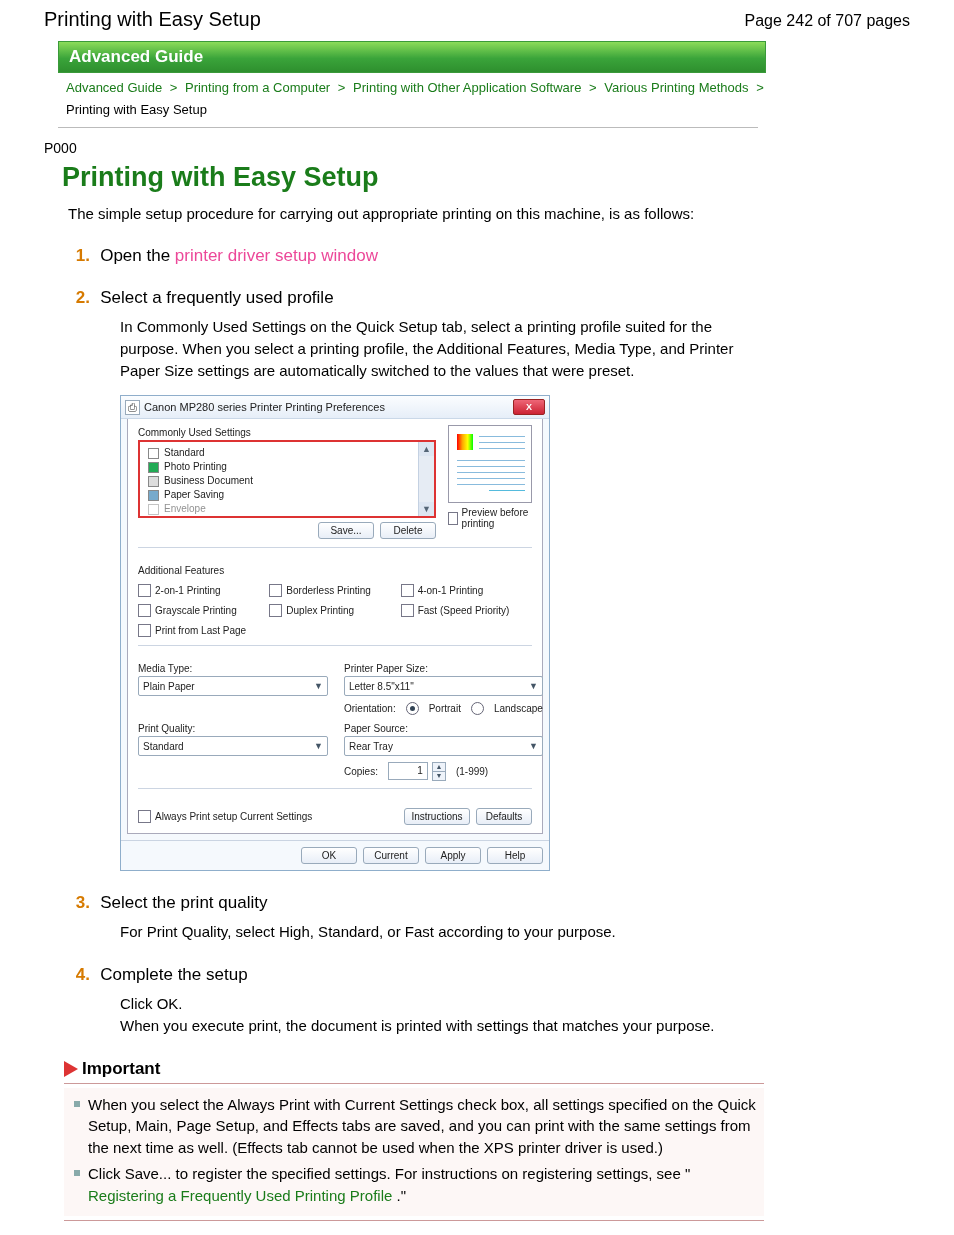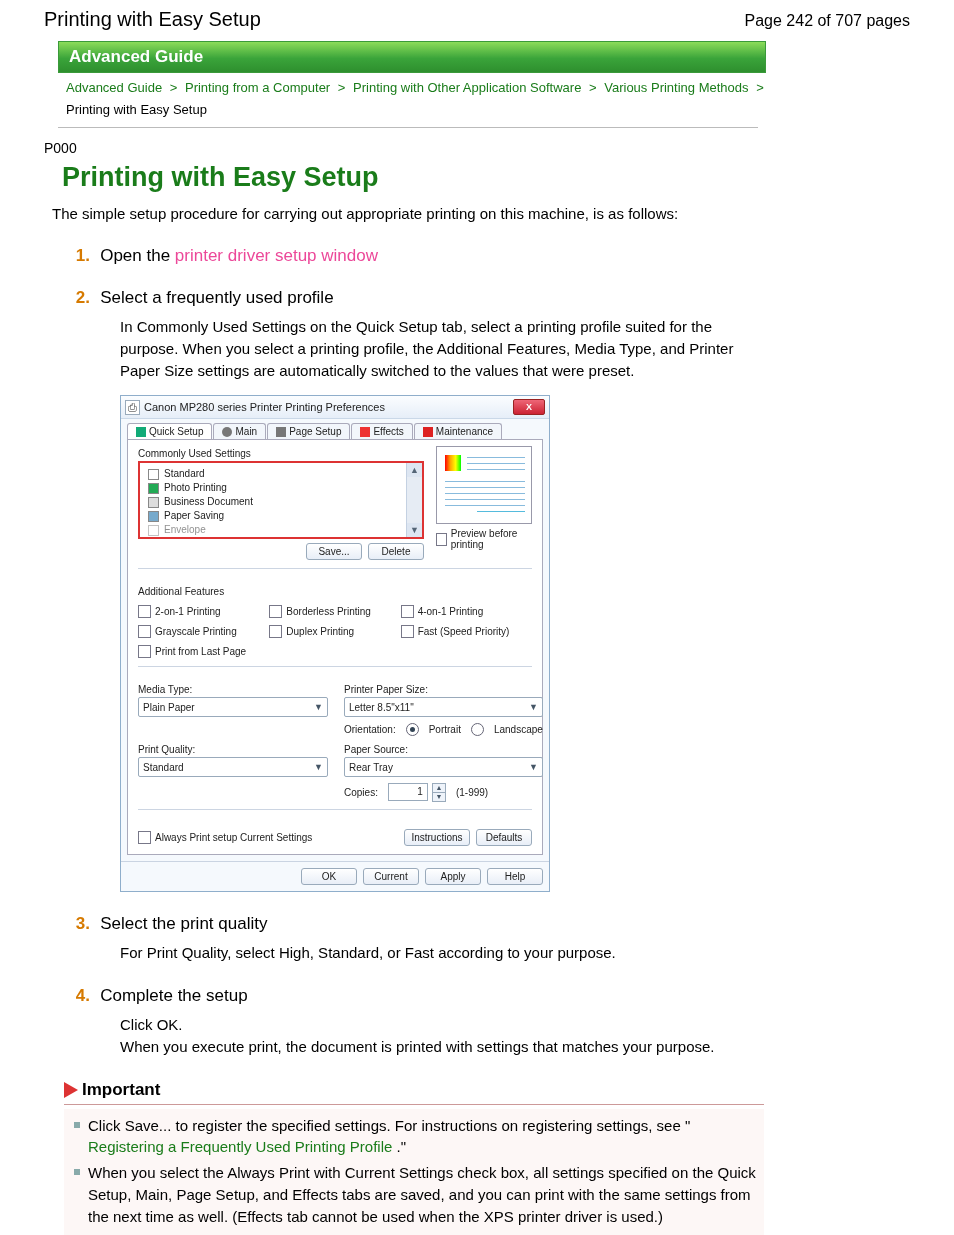--- a/index.html
+++ b/index.html
@@ -9,21 +9,21 @@
   .toprow .pg{font-size:16px}
   .banner{margin:10px 0 2px 14px;height:30px;line-height:30px;padding-left:10px;color:#fff;font-weight:bold;font-size:17px;
     background:linear-gradient(to bottom,#8bdc5a 0%,#3aa43a 55%,#2e8f2e 100%);border:1px solid #3a9a3a;width:696px}
   .crumbs{margin:4px 0 2px 22px;font-size:13px;line-height:1.7}
   .crumbs a{color:#1a7c1a;text-decoration:none}
   .crumbs .sep{color:#1a7c1a;padding:0 4px}
   .crumbs .cur{color:#000}
   hr.rule{border:none;border-top:1px solid #bbb;margin:6px 0 6px 14px;width:700px}
   .code{margin:12px 0 4px 0;font-size:14px}
   h1.title{color:#1a7c1a;font-size:27px;font-weight:bold;margin:6px 0 12px 18px}
-  .intro{margin:0 0 24px 8px;font-size:15px}
+  .intro{margin:0 0 24px 24px;font-size:15px}
   ol.steps{list-style:none;padding:0;margin:0 0 0 26px}
   ol.steps>li{margin-bottom:22px}
   .num{color:#d67a00;font-weight:bold;font-size:17px;display:inline-block;width:20px;text-align:right;margin-right:6px;vertical-align:top}
   .stt{font-size:17px}
   .stt .lnk{color:#ec4899}
   .body{margin:8px 0 0 50px;font-size:15px;line-height:1.45;max-width:640px}
   .dlg{margin:14px 0 0 50px;width:428px;border:1px solid #8faecb;font-size:11px;background:#f5f9fd;font-family:Tahoma,Arial,sans-serif;color:#222}
   .dlg .titlebar{display:flex;align-items:center;height:22px;padding:0 4px;background:linear-gradient(#fbfdff,#e6eef8);border-bottom:1px solid #cad8e8}
   .dlg .titlebar .pico{width:13px;height:13px;margin-right:4px;display:inline-flex;align-items:center;justify-content:center;background:#fff;border:1px solid #9ab}
   .dlg .titlebar .t{flex:1}
@@ -39,21 +39,21 @@
   .grp{font-size:10px;margin:2px 0 2px 0}
   .clist{border:2px solid #d33;height:78px;margin:2px 0 4px 0;position:relative;padding:4px 8px;box-sizing:border-box}
   .clist-scroll{position:absolute;right:0;top:0;bottom:0;width:15px;background:#e6ecf4;display:flex;flex-direction:column;justify-content:space-between;border-left:1px solid #c4d1e2}
   .clist-scroll .ar{height:14px;text-align:center;font-size:9px;background:#dde6f2;line-height:14px;color:#567}
   .clist ul{list-style:none;margin:0;padding:0}
   .clist li{font-size:10px;line-height:14px;display:flex;align-items:center;gap:5px}
   .ic{width:11px;height:11px;display:inline-block;border:1px solid #888;box-sizing:border-box}
   .ic.std{background:#fff} .ic.ph{background:#2a5} .ic.bd{background:#ddd} .ic.ps{background:#7ac}
   .rowflex{display:flex;gap:12px}
   .colL{flex:1}
-  .colR{width:96px}
+  .colR{width:84px}
   .prev{border:1px solid #99a;height:78px;background:#fff;padding:6px;box-sizing:border-box;position:relative}
   .prev .grad{width:16px;height:16px;background:linear-gradient(to right,red,orange,yellow,lime);position:absolute;left:8px;top:8px}
   .prev .ln{position:absolute;left:30px;right:6px;height:1px;background:#8bd}
   .btnrow{display:flex;gap:6px;justify-content:flex-end;margin-top:4px}
   .wbtn{border:1px solid #9ab;border-radius:3px;background:linear-gradient(#fff,#e8eef7);font-size:10px;padding:2px 0;width:54px;text-align:center}
   .chkrow{display:flex;align-items:center;gap:4px;font-size:10px;margin-top:4px}
   .chk{width:11px;height:11px;border:1px solid #778;background:#fff;display:inline-block}
   .sec{margin-top:8px;border-top:1px solid #ccd5e2;padding-top:15px}
   .feat{display:grid;grid-template-columns:1fr 1fr 1fr;row-gap:3px;margin-top:4px}
   .sel{border:1px solid #9ab;background:#fff;font-size:10px;height:18px;display:flex;align-items:center;justify-content:space-between;padding:0 4px;border-radius:2px}
@@ -115,42 +115,20 @@
       <span class="stt">Select a frequently used profile</span>
       <div class="body">In Commonly Used Settings on the Quick Setup tab, select a printing profile suited for the purpose. When you select a printing profile, the Additional Features, Media Type, and Printer Paper Size settings are automatically switched to the values that were preset.</div>
 
       
       <div class="dlg">
         <div class="titlebar">
           <span class="pico">⎙</span>
           <span class="t">Canon MP280 series Printer Printing Preferences</span>
           <span class="xbox">X</span>
         </div>
-        <div class="tabs">
-          <div class="tab active">
-              <span class="tabico qs"></span>
-              <span>Quick Setup</span>
-            </div>
-          <div class="tab">
-              <span class="tabico mn"></span>
-              <span>Main</span>
-            </div>
-          <div class="tab">
-              <span class="tabico ps"></span>
-              <span>Page Setup</span>
-            </div>
-          <div class="tab">
-              <span class="tabico ef"></span>
-              <span>Effects</span>
-            </div>
-          <div class="tab">
-              <span class="tabico mt"></span>
-              <span>Maintenance</span>
-            </div>
-        </div>
         <div class="pane">
           <div class="rowflex">
             <div class="colL">
               <div class="grp">Commonly Used Settings</div>
               <div class="clist">
                 <ul>
                   <li>
                       <span class="ic std"></span>
                       <span>Standard</span>
                     </li>
@@ -322,27 +300,27 @@
 
   <div class="important">
     <div class="hd">
         <span class="tri"></span>
         <span>Important</span>
       </div>
     <hr>
     <div class="imp-list">
       <div class="it">
           <span class="sq"></span>
+        <div>When you select the Always Print with Current Settings check box, all settings specified on the Quick Setup, Main, Page Setup, and Effects tabs are saved, and you can print with the same settings from the next time as well. (Effects tab cannot be used when the XPS printer driver is used.)</div>
+        </div>
+      <div class="it">
+          <span class="sq"></span>
         <div>
           <span>Click Save... to register the specified settings. For instructions on registering settings, see "</span>
           <a href="#">Registering a Frequently Used Printing Profile</a>
           <span>."</span>
         </div>
         </div>
-      <div class="it">
-          <span class="sq"></span>
-        <div>When you select the Always Print with Current Settings check box, all settings specified on the Quick Setup, Main, Page Setup, and Effects tabs are saved, and you can print with the same settings from the next time as well. (Effects tab cannot be used when the XPS printer driver is used.)</div>
-        </div>
     </div>
     <hr>
   </div>
 
 </div>
 
 </body></html>

